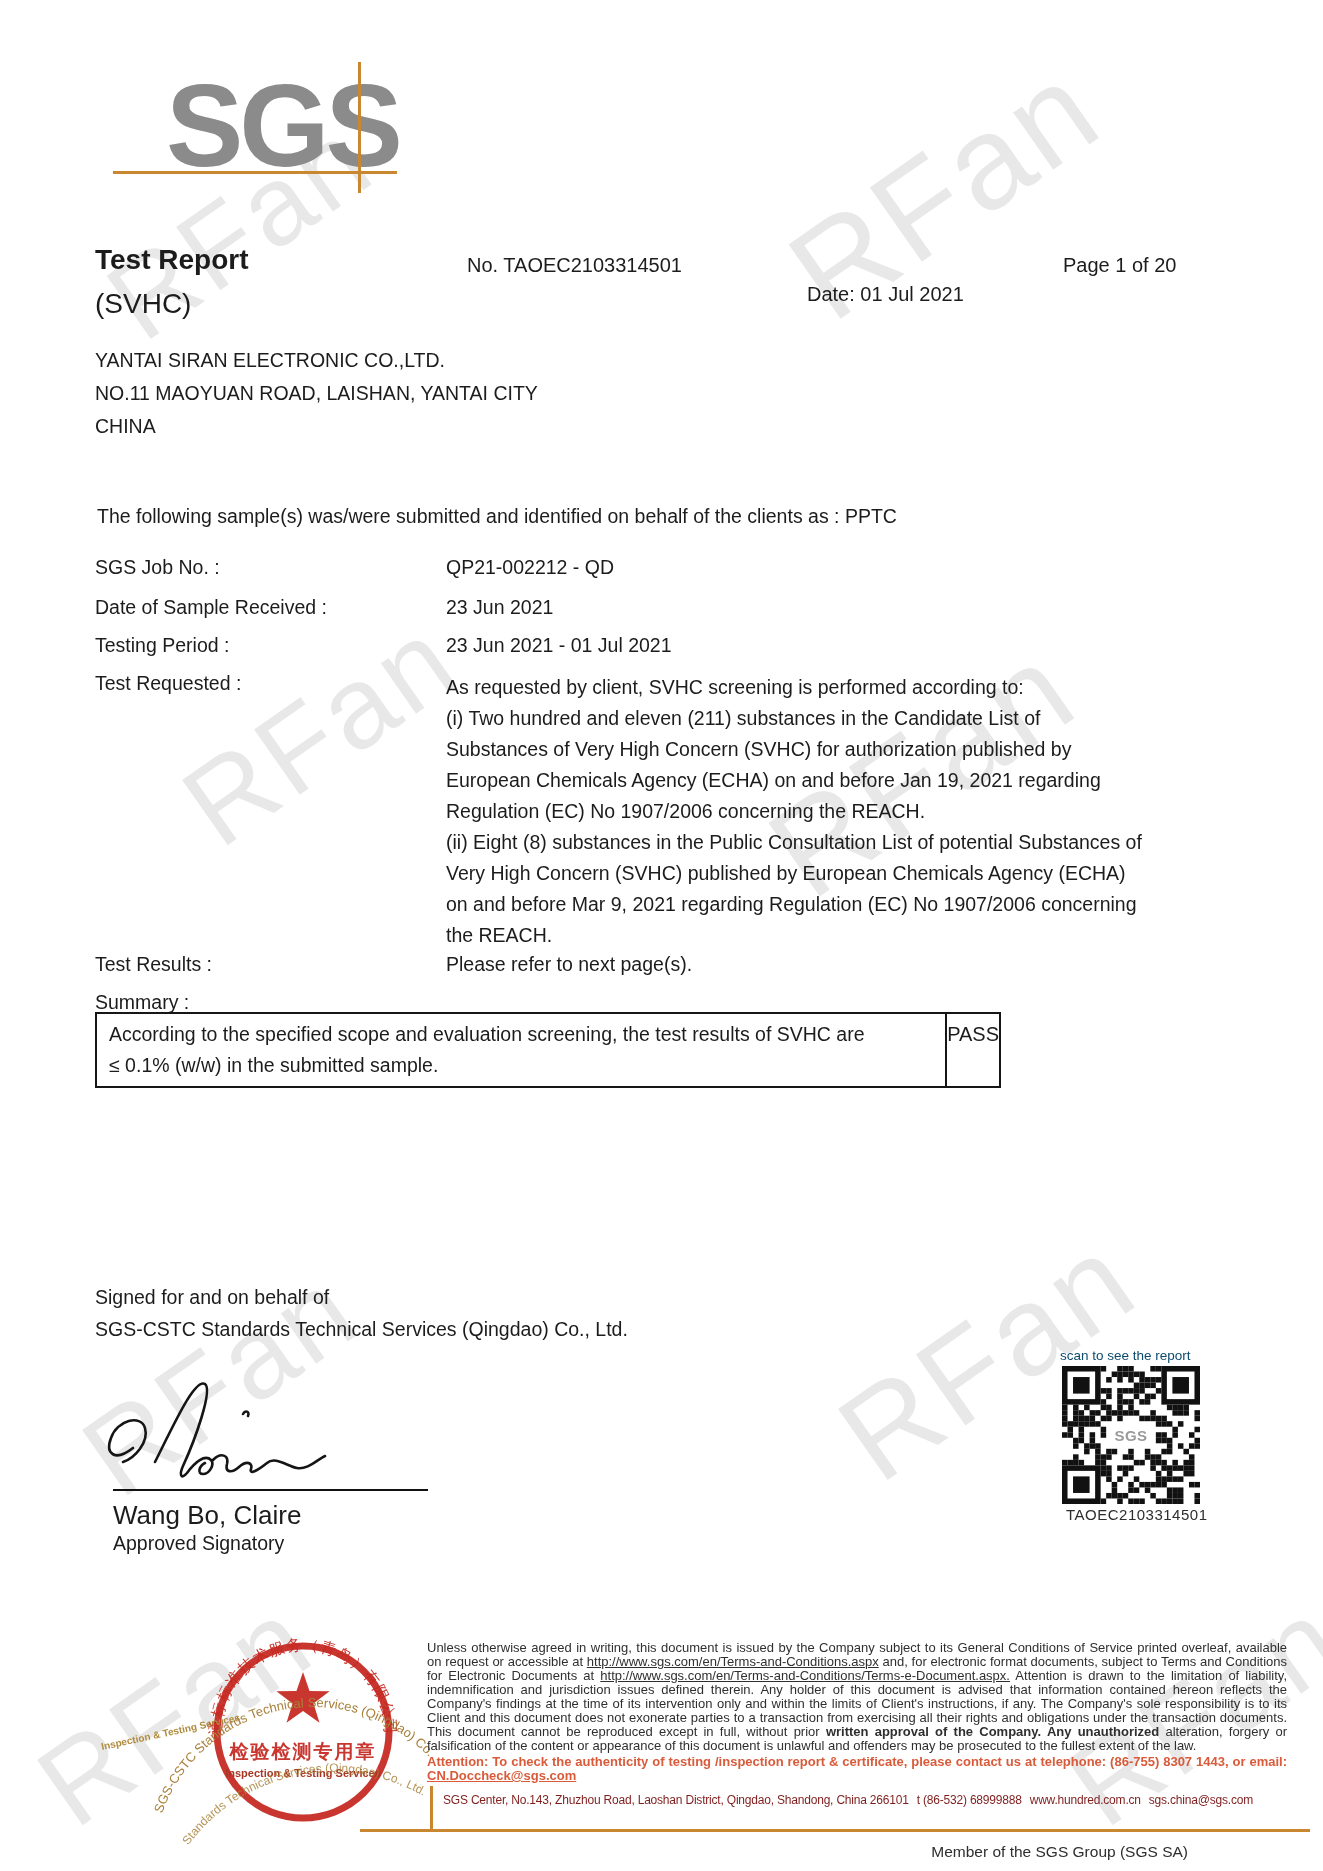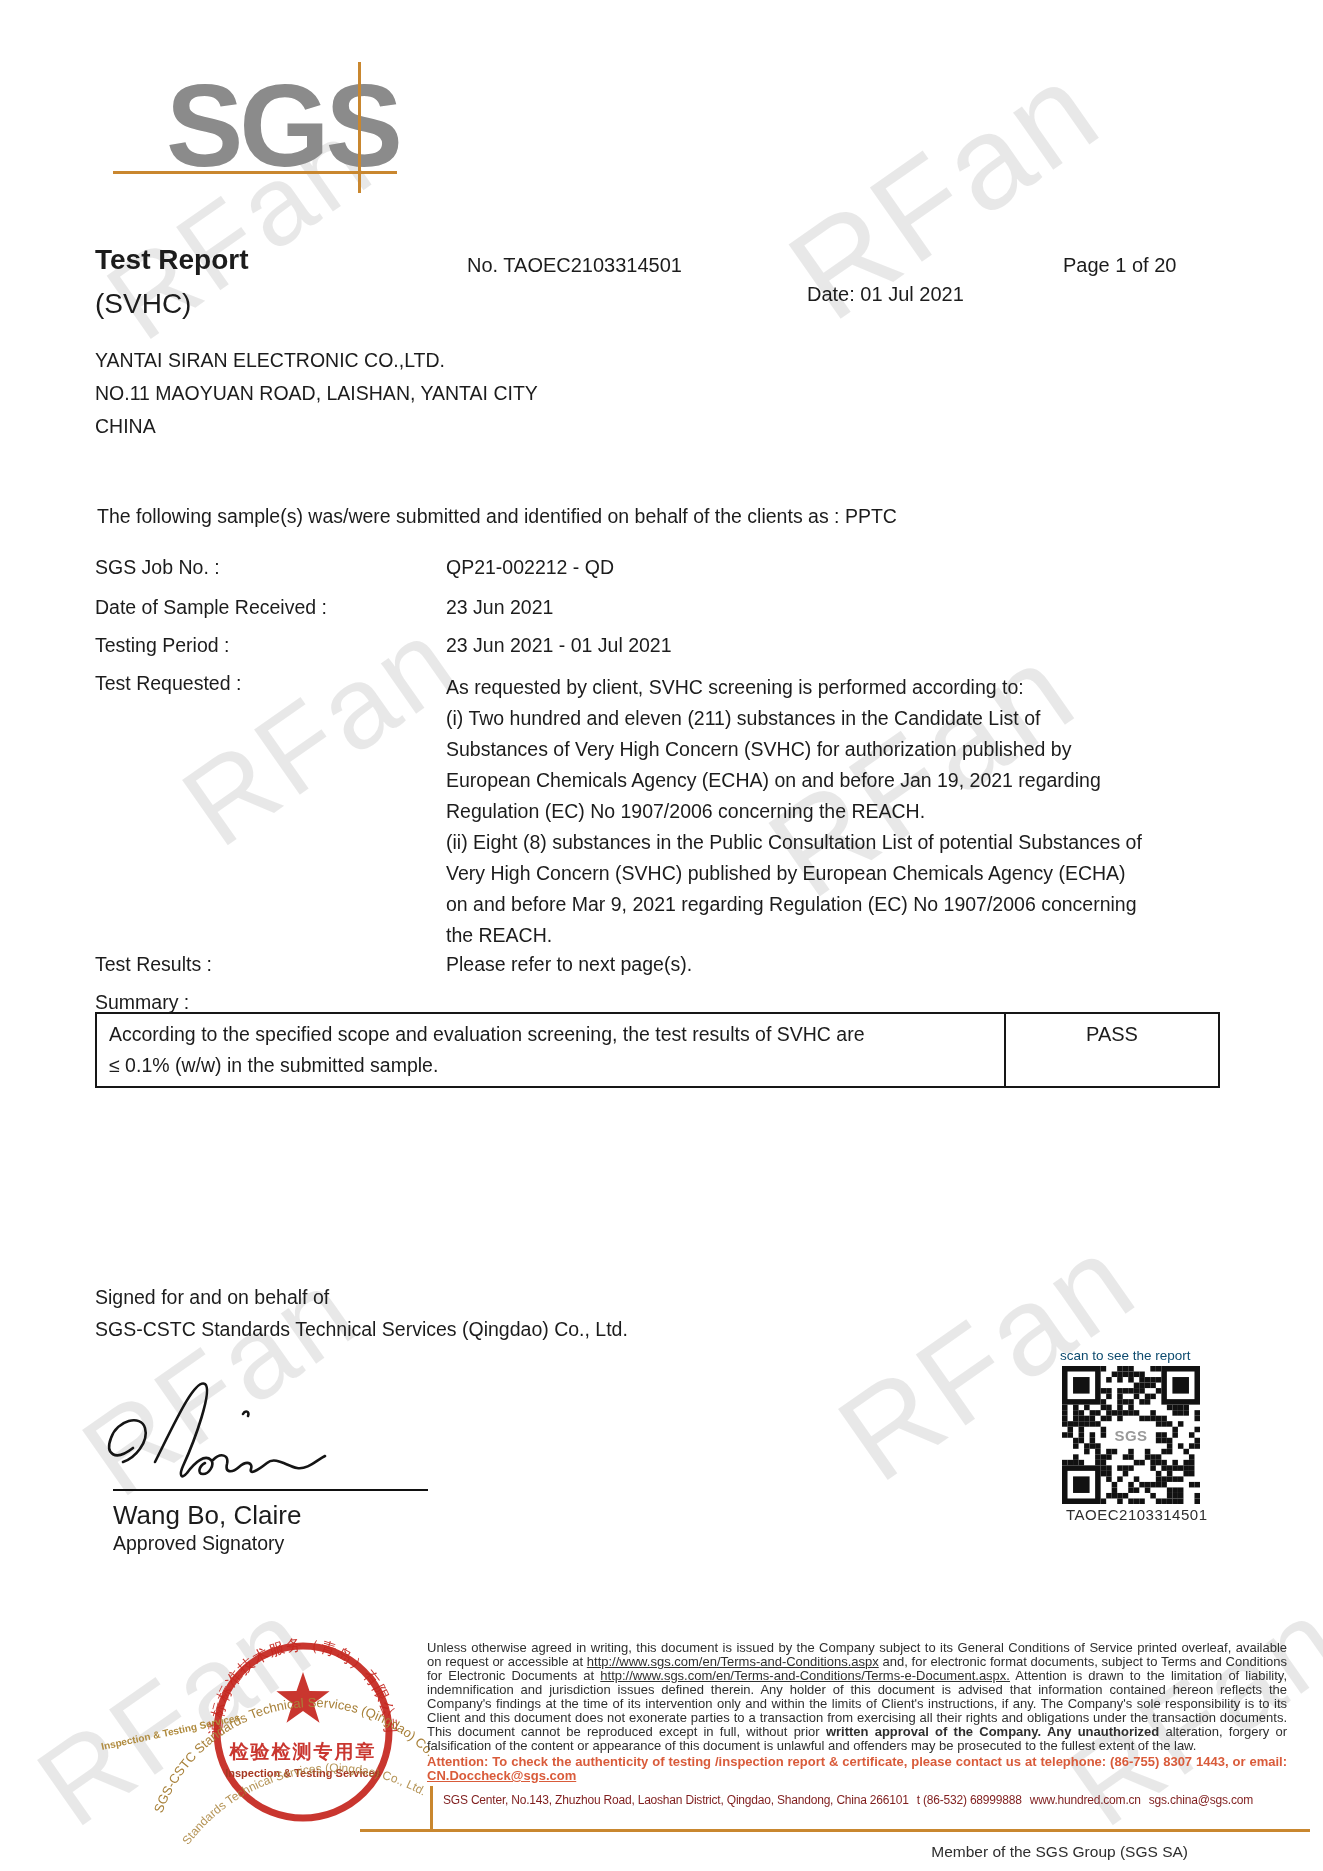--- a/index.html
+++ b/index.html
@@ -36,21 +36,21 @@
 
   .client{left:95px;top:344px;font-size:19.5px;line-height:33px;}
   .intro{left:97px;top:505px;font-size:19.5px;}
 
   .flabel{left:95px;font-size:19.5px;}
   .fvalue{left:446px;font-size:19.5px;}
   .t-job{top:556px;} .t-rec{top:596px;} .t-per{top:634px;} .t-req{top:672px;} .t-res{top:953px;}
   .req-value{left:446px;top:672px;font-size:19.5px;line-height:31px;white-space:pre;}
 
   .summary-label{left:95px;top:991px;font-size:19.5px;}
-  .summary-table{left:95px;top:1012px;width:1125px;height:76px;border:2px solid #161616;
+  .summary-table{left:95px;top:1012px;width:906px;height:76px;border:2px solid #161616;
                  display:flex;box-sizing:border-box;}
   .summary-statement{width:909px;border-right:2px solid #161616;box-sizing:border-box;
                      padding:5px 12px 0 12px;font-size:19.5px;line-height:31px;white-space:pre-line;}
   .summary-verdict{flex:1;display:flex;align-items:flex-start;justify-content:center;
                    padding-top:9px;font-size:20px;}
 
   .sig-for{left:95px;top:1286px;font-size:19.5px;}
   .sig-company{left:95px;top:1318px;font-size:19.5px;}
   .signature-svg{left:95px;top:1368px;width:340px;height:122px;}
   .sig-line{left:113px;top:1489px;width:315px;height:2px;background:#111;}

